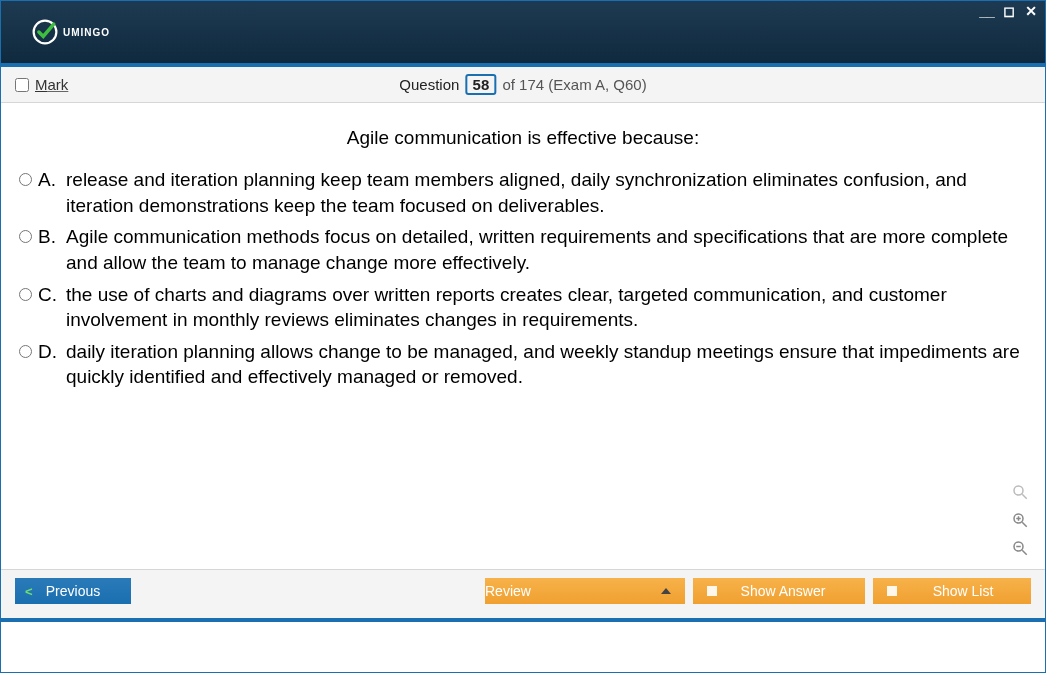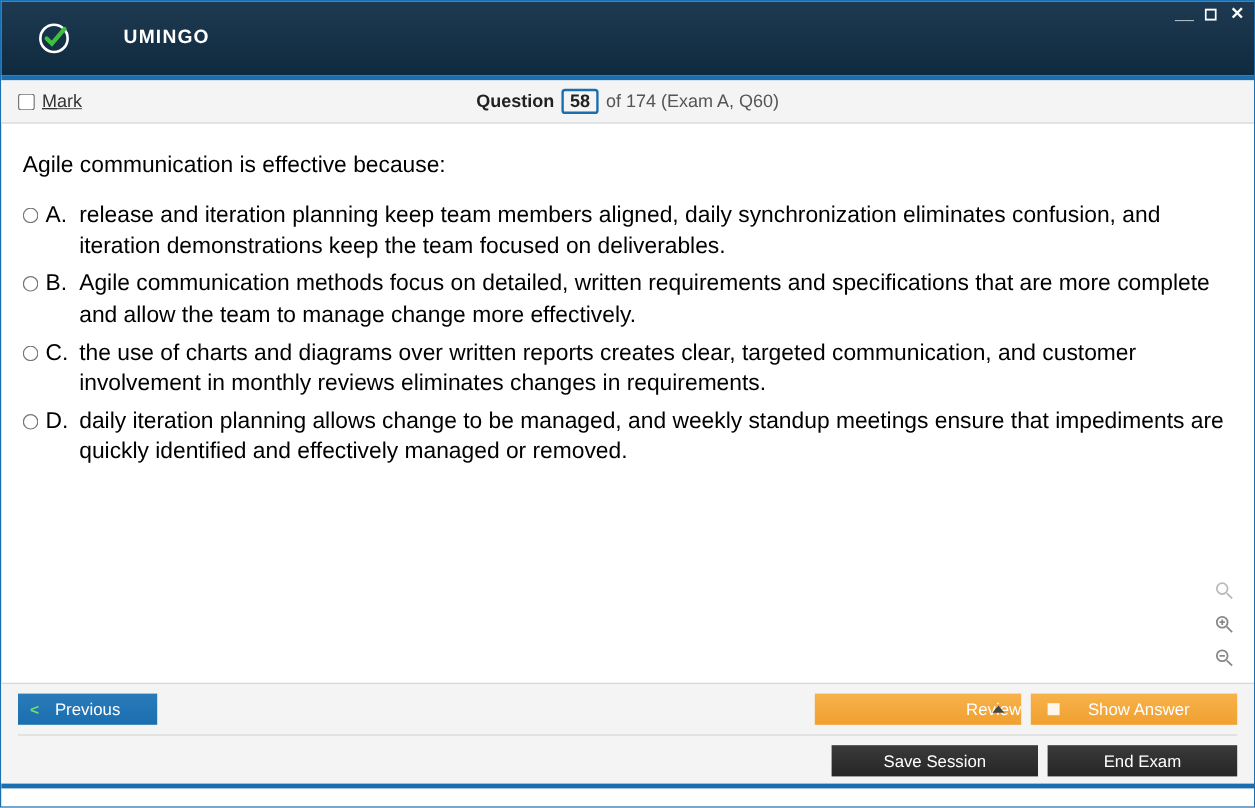--- a/index.html
+++ b/index.html
@@ -25,23 +25,22 @@
     align-items: center;
     margin-left: 30px;
     gap: 4px;
   }
   .logo-mark {
     width: 28px; height: 28px;
   }
   .logo-text {
     font-weight: bold;
     letter-spacing: 1px;
-    font-size: 16px;
-    color: #fff;
-    margin-left: 40px;
+    font-size: 10px;
+    color: #fff;
   }
   .app-title {
     position: absolute;
     left: 50%;
     transform: translateX(-50%);
     font-size: 16px;
     font-weight: bold;
     color: #e8eef3;
   }
   .window-controls {
@@ -72,40 +71,41 @@
     color: #333;
   }
   .mark-wrap input { width: 14px; height: 14px; }
   .mark-label { text-decoration: underline; text-decoration-color: #666; }
   .question-pos {
     position: absolute;
     left: 50%;
     transform: translateX(-50%);
     color: #555;
   }
-  .q-label { font-weight: bold; color: #222; text-align: center; }
+  .q-label { font-weight: normal; color: #222; text-align: center; }
   .q-number-box {
     display: inline-block;
     border: 2px solid #1a6fb0;
     border-radius: 3px;
     padding: 0 5px;
     font-weight: bold;
     color: #222;
     margin: 0 2px;
   }
   .content {
     padding: 24px 18px 10px 18px;
     height: 466px;
     overflow-y: auto;
     position: relative;
   }
   .question-text {
     font-size: 19px;
     color: #000;
     margin-bottom: 18px;
+    text-align: center;
   }
   .options { list-style: none; }
   .option {
     display: flex;
     align-items: flex-start;
     gap: 6px;
     font-size: 19px;
     color: #000;
     margin-bottom: 6px;
     line-height: 1.35;
@@ -168,21 +168,21 @@
     color: #6fe06f;
     font-weight: bold;
   }
   .chev-left { left: 10px; }
   .chev-right { right: 10px; }
   .spacer { flex: 1; }
   .btn-orange {
     background: linear-gradient(#f7b24a, #f0a030);
     color: #fff;
   }
-  .btn-review { width: 172px; justify-content: flex-end; }
+  .btn-review { width: 200px; justify-content: flex-start; }
   .btn-review .tri {
     position: absolute;
     right: 14px;
     width: 0; height: 0;
     border-left: 5px solid transparent;
     border-right: 5px solid transparent;
     border-bottom: 6px solid #444;
   }
   .btn-answer { width: 172px; padding-left: 14px; justify-content: flex-start;}
   .btn-answer .sq, .btn-list .sq {
@@ -295,23 +295,19 @@
     </button>
     <div class="spacer"></div>
     <button class="btn btn-orange btn-review">
       <span>Review</span>
       <span class="tri"></span>
     </button>
     <button class="btn btn-orange btn-answer">
       <span class="sq"></span>
       <span class="lbl">Show Answer</span>
     </button>
-  </div>
-  <div class="footer-row2">
-    <button class="btn btn-dark">
-      <span>Save Session</span>
-    </button>
-    <button class="btn btn-dark btn-dark2">
-      <span>End Exam</span>
+    <button class="btn btn-orange btn-list">
+      <span class="sq"></span>
+      <span class="lbl">Show List</span>
     </button>
   </div>
 </div>
 <div class="bottom-accent"></div>
 
 </body></html>

